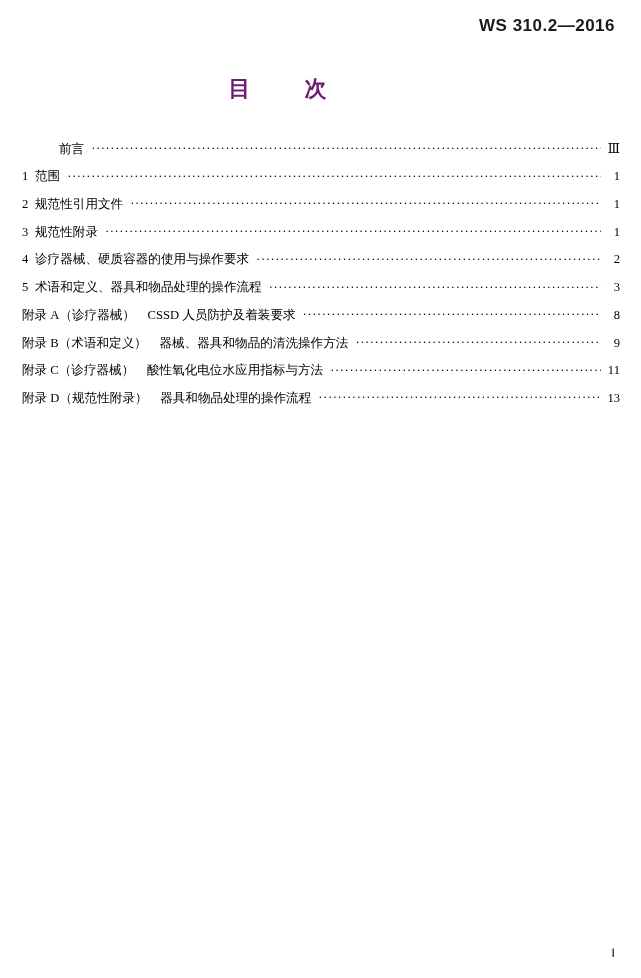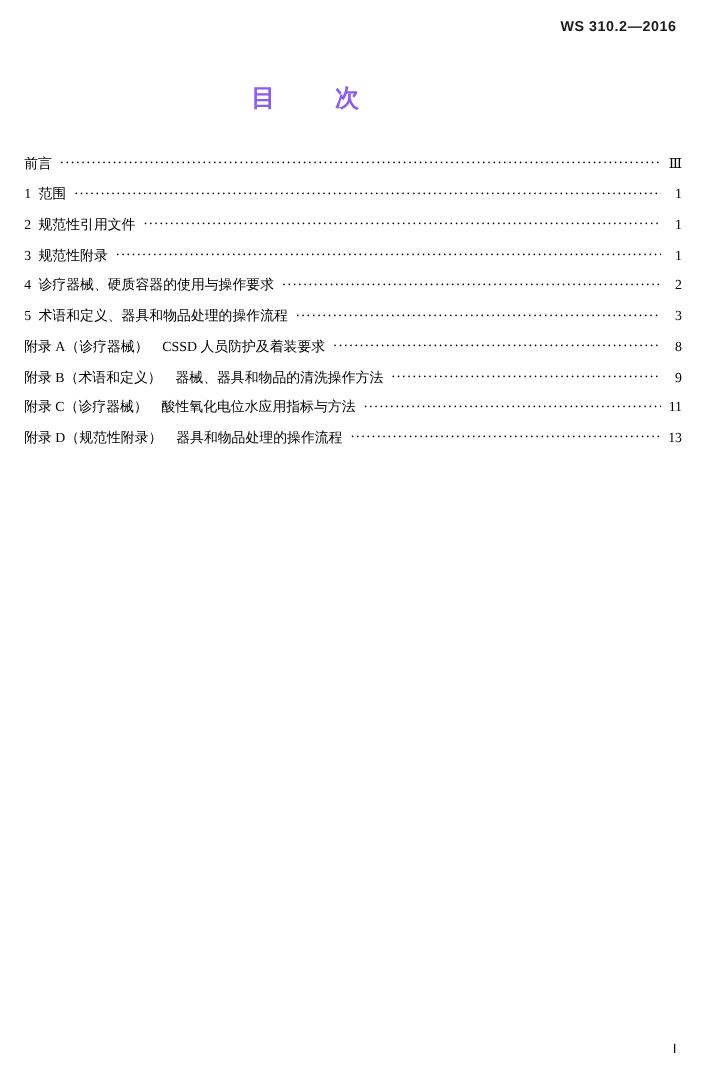--- a/index.html
+++ b/index.html
@@ -20,36 +20,36 @@
     left: 0; top: 0;
     width: 641px;
     height: 978px;
   }
   .header-std {
     position: absolute;
     right: 26px;
     top: 16px;
     font-family: "Liberation Sans", sans-serif;
     font-weight: bold;
-    font-size: 13px;
+    font-size: 17px;
     letter-spacing: 0.5px;
     color: #1a1a1a;
   }
   .doc-title {
     position: absolute;
     left: 0;
     top: 74px;
     width: 555px;
     text-align: center;
     font-family: "Liberation Serif", serif;
     font-size: 22px;
     font-weight: bold;
     letter-spacing: 16px;
     text-indent: 16px;
-    color: #8b5cf6;
+    color: #701a75;
   }
   .toc {
     position: absolute;
     left: 22px;
     top: 140px;
     width: 598px;
   }
   .toc-row {
     display: flex;
     align-items: baseline;
@@ -84,21 +84,21 @@
     top: 0;
     white-space: nowrap;
     letter-spacing: 0.6px;
   }
   .toc-row .page-no {
     flex: 0 0 auto;
     min-width: 16px;
     text-align: right;
     font-size: 12.6px;
   }
-  .row-foreword .label { padding-left: 0; }
+  .row-foreword .label { padding-left: 0; margin-left: 37px; }
   .footer-page {
     position: absolute;
     right: 26px;
     bottom: 18px;
     font-family: "Liberation Serif", serif;
     font-size: 11.5px;
     color: #000;
   }
 </style>
 </head>

